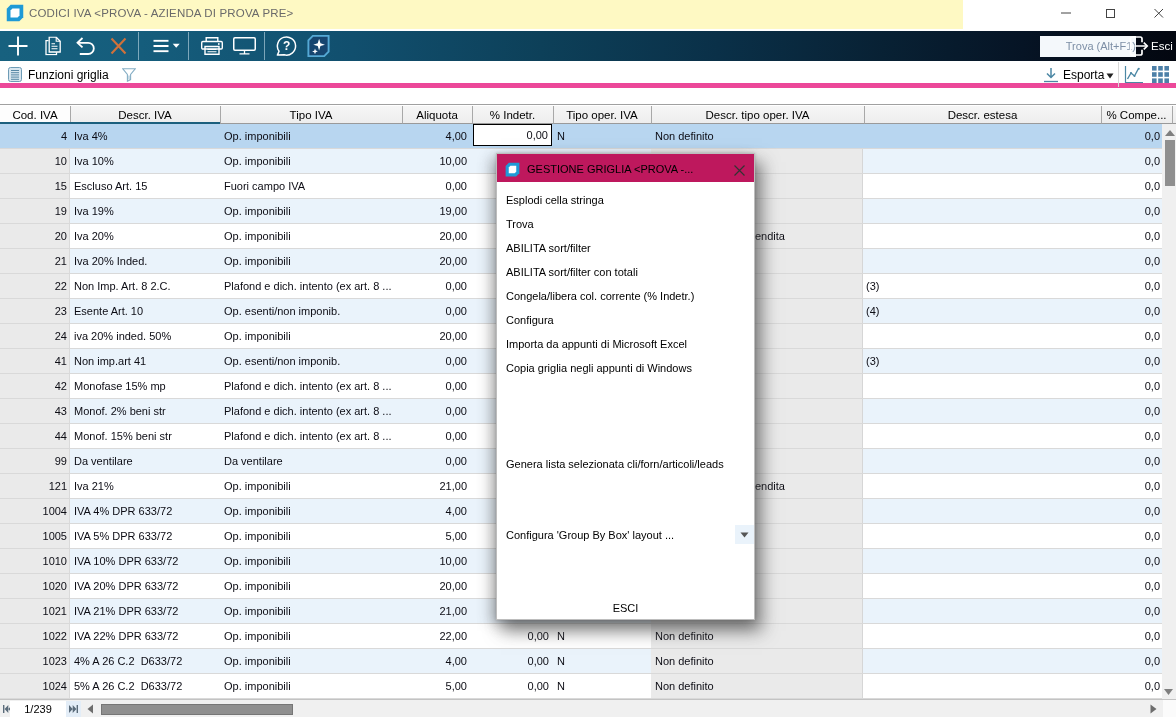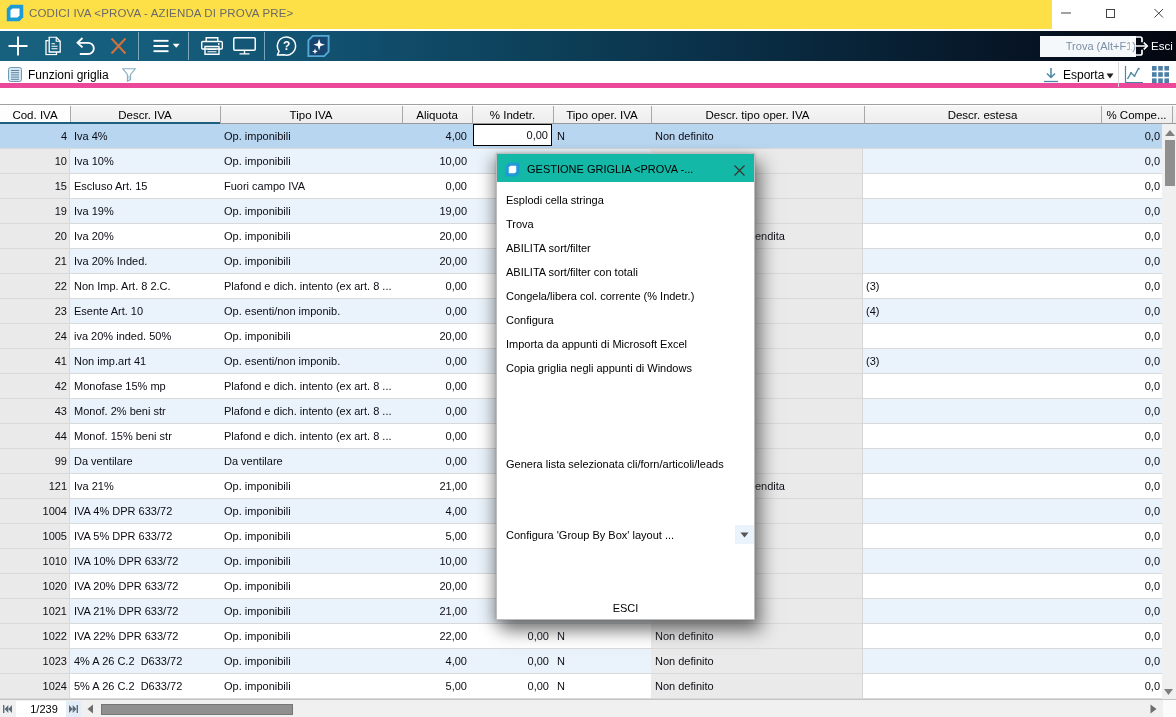--- a/index.html
+++ b/index.html
@@ -1,19 +1,19 @@
 <!DOCTYPE html>
 <html><head><meta charset="utf-8"><style>
 * { margin:0; padding:0; box-sizing:border-box; }
 html,body { width:1176px; height:717px; overflow:hidden;
   font-family:"Liberation Sans", sans-serif; }
 #app { position:relative; width:1176px; height:717px; background:#fff; }
 
 
-#titlebar { position:absolute; left:0; top:0; width:1052px; height:29px; background:#fde047; }
+#titlebar { position:absolute; left:0; top:0; width:963px; height:29px; background:#fef9c3; }
 #titlebar .logo { position:absolute; left:6px; top:4px; }
 #titlebar .ttext { position:absolute; left:29px; top:7px; font-size:11.5px; color:#6a6a6a; letter-spacing:0.15px; }
 .winbtn { position:absolute; top:0; width:14px; height:26px; }
 
 
 #toolbar { position:absolute; left:0; top:31px; width:1176px; height:30px;
   background:linear-gradient(90deg,#17617f 0%,#155d7c 12%,#114f6e 30%,#0d4059 46%,#0a3048 61%,#082134 75%,#061425 87%,#040a15 96%,#030710 100%); }
 #toolbar svg { position:absolute; top:50%; transform:translateY(-50%); }
 .tsep { position:absolute; top:1px; width:1px; height:28px; background:rgba(195,220,232,0.6); }
 #trovabox { position:absolute; left:1040px; top:5px; width:96px; height:21px; background:#f4f8fb; 
@@ -44,30 +44,30 @@
 #activecell { position:absolute; left:473px; top:124px; width:79px; height:22px; background:#fff; border:1px solid #000; }
 #activetext { position:absolute; left:473px; top:124px; width:75px; height:22px; line-height:22px; font-size:11px; color:#0c0c14; text-align:right; }
 
 
 #vscroll { position:absolute; left:1162px; top:20px; width:14px; height:575px; background:#f0f0f0; }
 #vthumb { position:absolute; left:1165px; top:36px; width:10px; height:46px; background:#8f8f8f; }
 
 
 #dialog { position:absolute; left:496px; top:153px; width:259px; height:467px; background:#fff;
   border:1px solid #bdbdbd; box-shadow:6px 10px 16px 1px rgba(60,60,60,0.62), -6px 4px 12px rgba(60,60,60,0.28), 0 0 3px rgba(0,0,0,0.18); }
-#dtitle { position:absolute; left:0; top:0; width:257px; height:28px; background:#14b8a6; }
+#dtitle { position:absolute; left:0; top:0; width:257px; height:28px; background:#be185d; }
 #dtitle .logo { position:absolute; left:8px; top:8px; }
 #dtitle .dtext { position:absolute; left:30px; top:9px; font-size:11px; color:#000; }
 .mi { position:absolute; left:9px; height:24px; line-height:24px; font-size:11px; color:#000; white-space:nowrap; }
 #combo { position:absolute; left:238px; top:371px; width:19px; height:19px; background:#eaf3fb; }
 #esci { position:absolute; left:0; top:448px; width:257px; text-align:center; font-size:11px; color:#000; }
 
 
 #status { position:absolute; left:0; top:699px; width:1176px; height:18px; background:#f0f0f0; border-top:1px solid #c3c3c3; }
-#recno { position:absolute; left:10px; top:1px; width:56px; height:16px; background:#fff; font-size:11px; line-height:16px; color:#000; text-align:center;margin-left:6px; }
+#recno { position:absolute; left:10px; top:1px; width:56px; height:16px; background:#fff; font-size:11px; line-height:16px; color:#000; text-align:center; }
 #nextbox { position:absolute; left:66px; top:1px; width:15px; height:16px; background:#e3edf7; }
 #hthumb { position:absolute; left:101px; top:4px; width:192px; height:11px; background:#8f8f8f; border:1px solid #767676; }
 </style></head><body>
 <div id="app">
 
   <div id="titlebar">
     <span class="logo"><svg width="18" height="18" viewBox="0 0 24 24">
           <path d="M6.2 1 L23 1 L23 17.8 L17.8 23 L1 23 L1 6.2 Z" fill="#1e9ad6"></path>
           <path d="M8.6 6 L18 6 L18 15.4 L15.4 18 L6 18 L6 8.6 Z" fill="#fff"></path>
         </svg></span>

